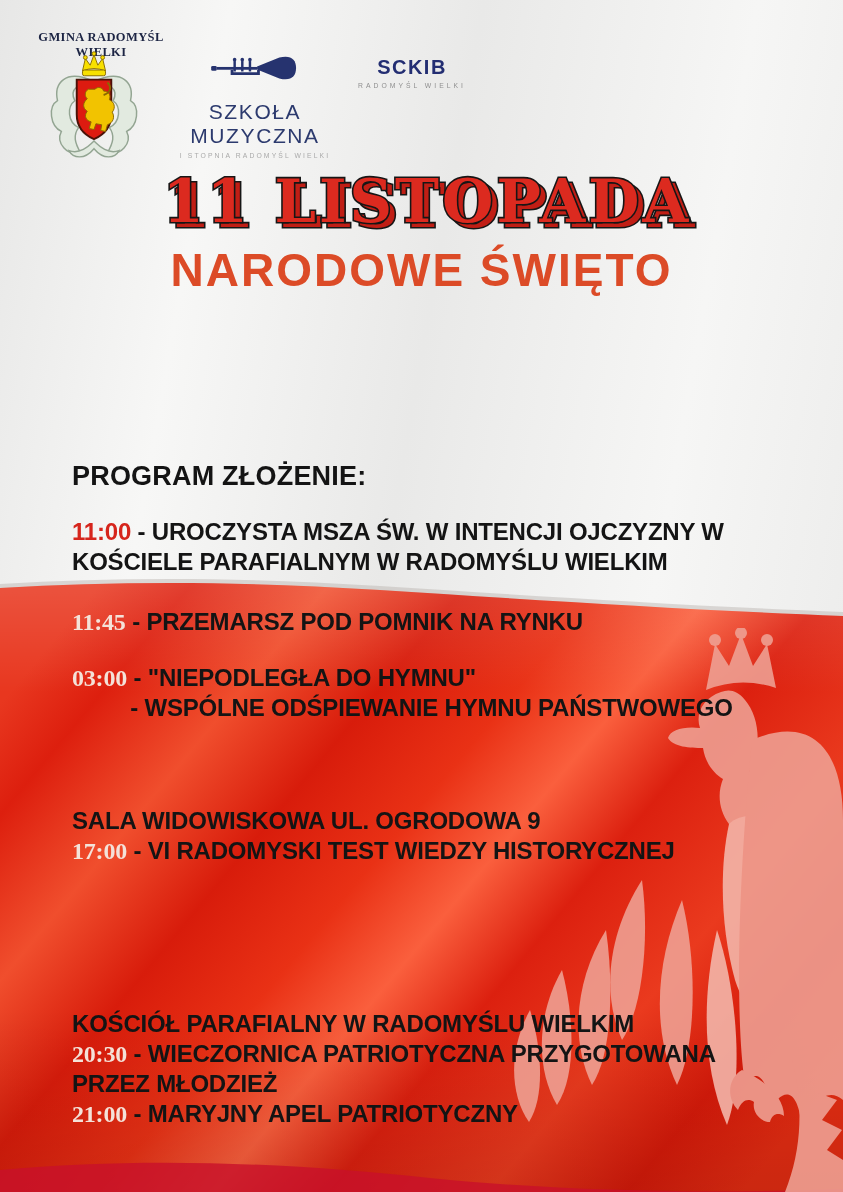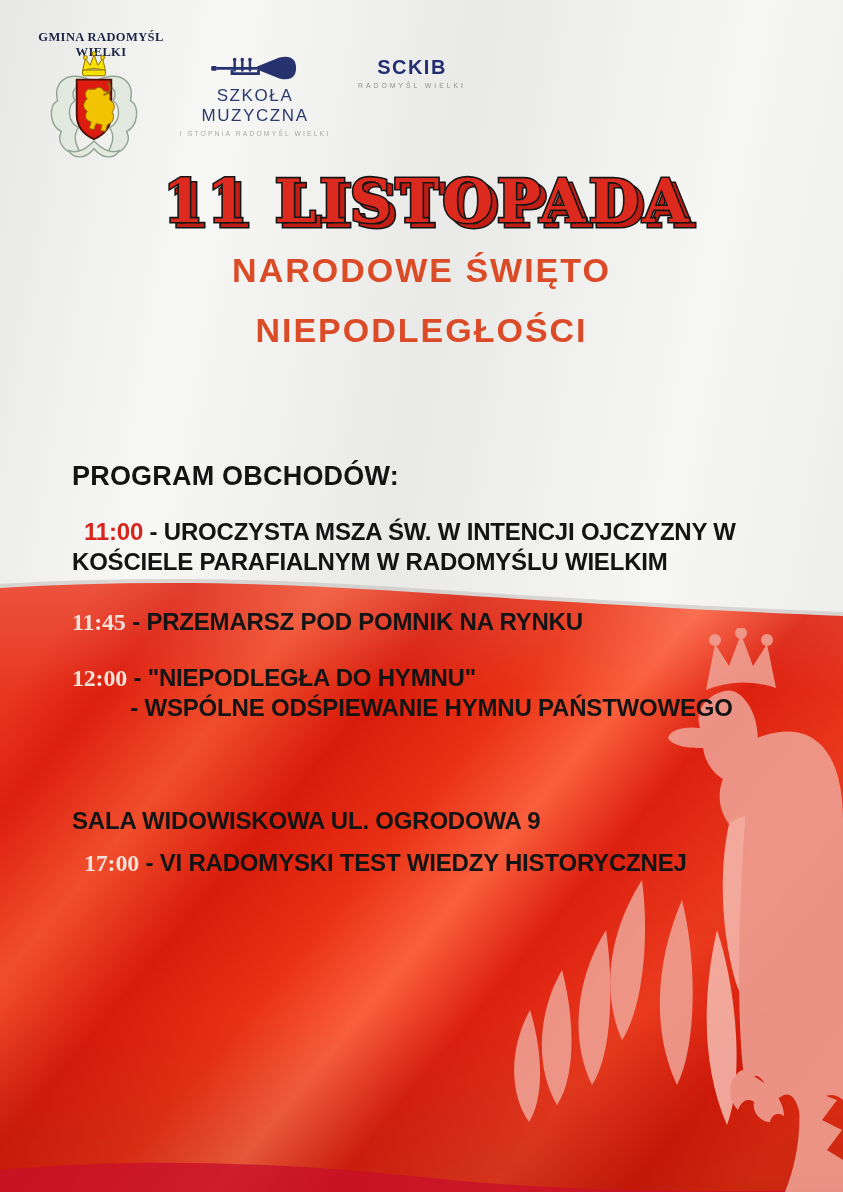--- a/index.html
+++ b/index.html
@@ -12,37 +12,37 @@
   svg{display:block;}
   .flag-svg{position:absolute;left:0;top:0;pointer-events:none;}
   .eagle-svg{position:absolute;left:490px;top:628px;pointer-events:none;}
 
   
   .gmina-label{left:16px;top:30px;width:170px;text-align:center;
     font-family:"Liberation Serif",serif;font-weight:bold;font-size:12.5px;
     letter-spacing:.4px;color:#1d2544;}
   .crest{left:46px;top:50px;}
   .school{left:164px;top:52px;width:182px;text-align:center;color:#2c3a6e;}
-  .school .nm{font-size:17px;letter-spacing:1.6px;margin-top:2px;font-weight:normal;}
+  .school .nm{font-size:21px;letter-spacing:1.6px;margin-top:16px;font-weight:normal;}
   .school .sub{font-size:6.8px;letter-spacing:2.1px;color:#a9a9a9;margin-top:4px;}
   .sckib{left:354px;top:56px;width:116px;text-align:center;}
   .sckib .nm{font-size:20px;font-weight:bold;letter-spacing:1.5px;color:#232e72;}
   .sckib .sub{font-size:6.8px;letter-spacing:3px;color:#8f8f8f;margin-top:3px;}
 
   
   .headline{left:0;top:156px;width:843px;height:98px;}
   .holiday{left:0;top:240px;width:843px;text-align:center;font-weight:bold;
-    font-size:34px;line-height:60px;letter-spacing:2px;color:#dc4b27;}
+    font-size:46px;line-height:60px;letter-spacing:2px;color:#dc4b27;}
 
   
   .prog-heading{left:72px;top:461px;font-size:27px;font-weight:bold;color:#141414;letter-spacing:.2px;}
   .item{position:absolute;left:72px;width:712px;margin:0;
     font-weight:bold;font-size:24px;line-height:30px;color:#141414;letter-spacing:-.2px;}
-  .vline{margin:12px;}
-  .t-red{color:#d6251c;margin-left:12px;}
+  .vline{margin:0;}
+  .t-red{color:#d6251c;}
   .t-white{color:#f4e2d9;font-family:Liberation Serif, serif;}
   .subline{display:block;padding-left:7px;text-align:center;}
   .venue-name{display:block;}
   #item-1{top:517px;width:690px;}
   #item-2{top:607px;}
   #item-3{top:663px;}
   #venue-1{top:806px;}
   #venue-2{top:1009px;}
 </style>
 </head>
@@ -142,45 +142,55 @@
     <div class="sub">RADOMYŚL WIELKI</div>
   </div>
 
   <svg class="abs headline" width="843" height="98" viewBox="0 0 843 98">
     <text x="427" y="66" text-anchor="middle" font-family="DejaVu Serif, serif" font-weight="bold" font-size="59" letter-spacing="3" fill="#c01e15" stroke="#161616" stroke-width="3.2" paint-order="stroke" transform="translate(6,5)">11 LISTOPADA</text>
     <text x="427" y="66" text-anchor="middle" font-family="DejaVu Serif, serif" font-weight="bold" font-size="59" letter-spacing="3" fill="#dc2a1f" stroke="#161616" stroke-width="3.2" paint-order="stroke">11 LISTOPADA</text>
   </svg>
 
   <div class="abs holiday">
     <div>NARODOWE ŚWIĘTO</div>
-    <div>NIEPODLEGŁOŚCI</div>
   </div>
 
-  <div class="abs prog-heading">PROGRAM OBCHODÓW:</div>
+  <div class="abs prog-heading">PROGRAM ZŁOŻENIE:</div>
 
   <p class="item" id="item-1">
     <span class="t-red">11:00</span>
     <span>- UROCZYSTA MSZA ŚW. W INTENCJI OJCZYZNY W KOŚCIELE PARAFIALNYM W RADOMYŚLU WIELKIM</span>
   </p>
 
   <p class="item" id="item-2">
     <span class="t-white">11:45</span>
     <span>- PRZEMARSZ POD POMNIK NA RYNKU</span>
   </p>
 
   <p class="item" id="item-3">
     <span style="display:block;">
-      <span class="t-white">12:00</span>
+      <span class="t-white">03:00</span>
       <span>- "NIEPODLEGŁA DO HYMNU"</span>
     </span>
     <span class="subline">- WSPÓLNE ODŚPIEWANIE HYMNU PAŃSTWOWEGO</span>
   </p>
 
   <div class="item" id="venue-1">
     <span class="venue-name">SALA WIDOWISKOWA UL. OGRODOWA 9</span>
     <p class="vline">
       <span class="t-white">17:00</span>
       <span>- VI RADOMYSKI TEST WIEDZY HISTORYCZNEJ</span>
     </p>
   </div>
 
+  <div class="item" id="venue-2">
+    <span class="venue-name">KOŚCIÓŁ PARAFIALNY W RADOMYŚLU WIELKIM</span>
+    <p class="vline">
+      <span class="t-white">20:30</span>
+      <span>- WIECZORNICA PATRIOTYCZNA PRZYGOTOWANA PRZEZ MŁODZIEŻ</span>
+    </p>
+    <p class="vline">
+      <span class="t-white">21:00</span>
+      <span>- MARYJNY APEL PATRIOTYCZNY</span>
+    </p>
+  </div>
 
 </div>
 
 </body></html>

